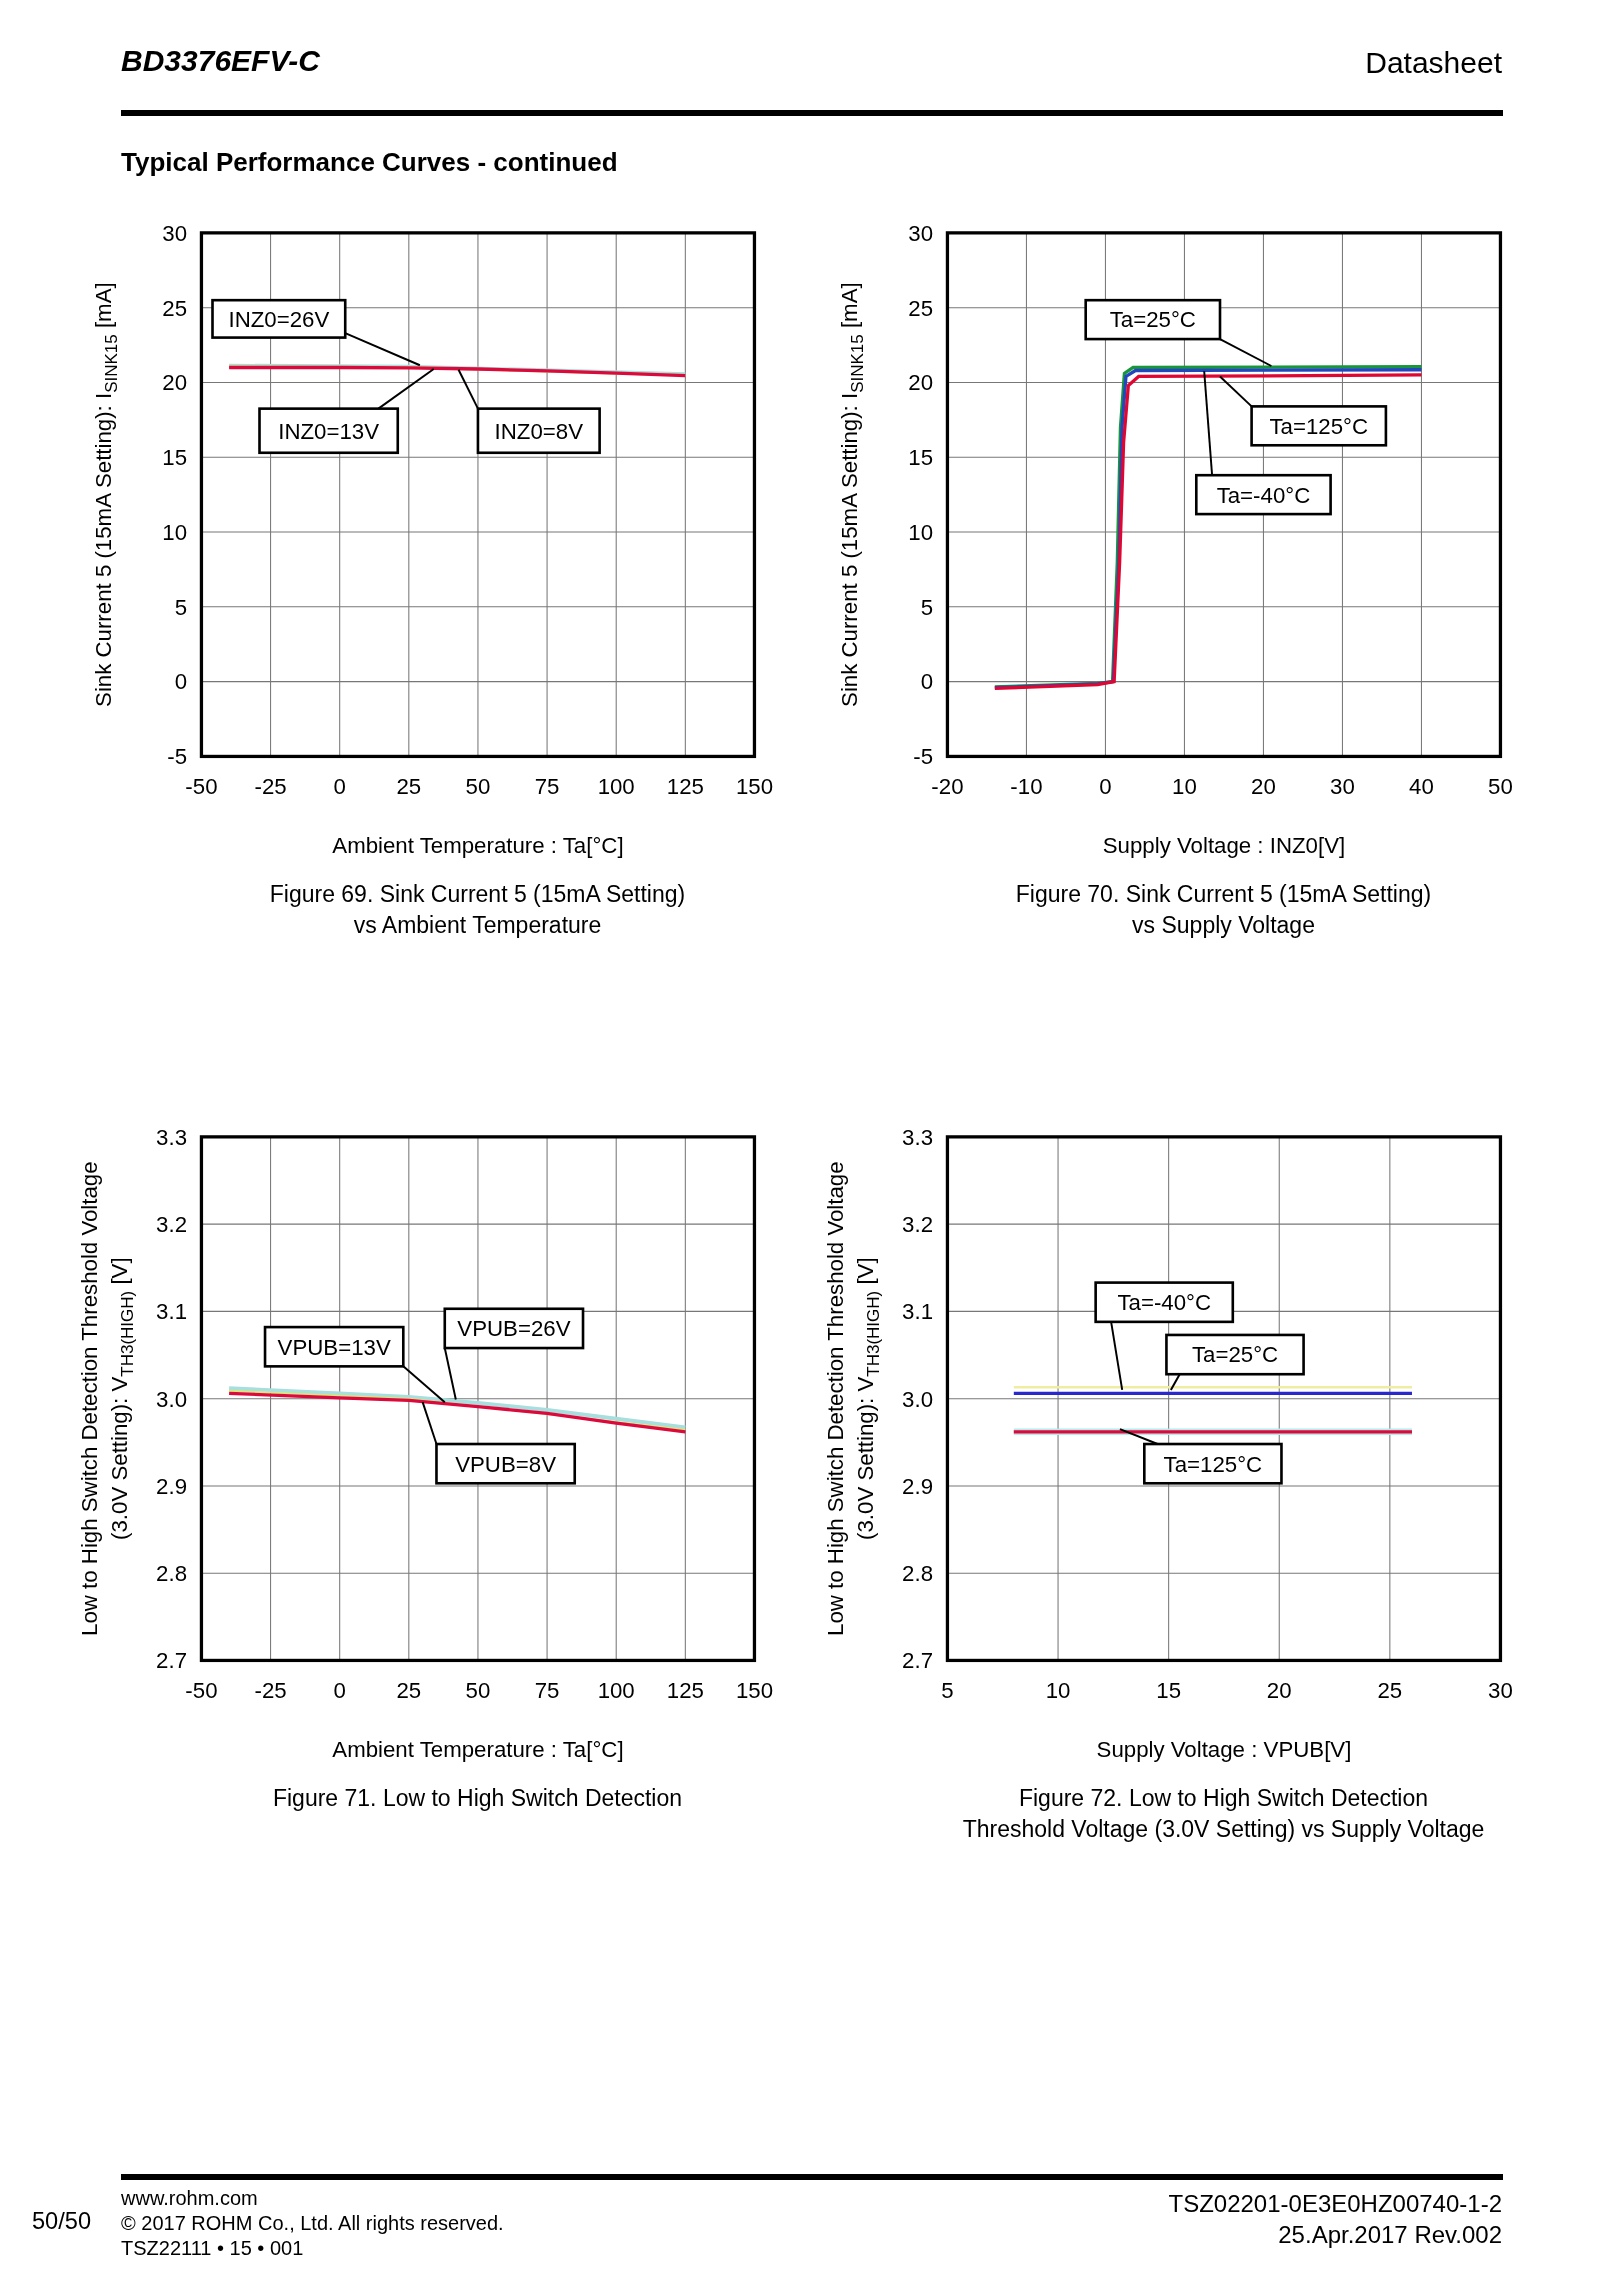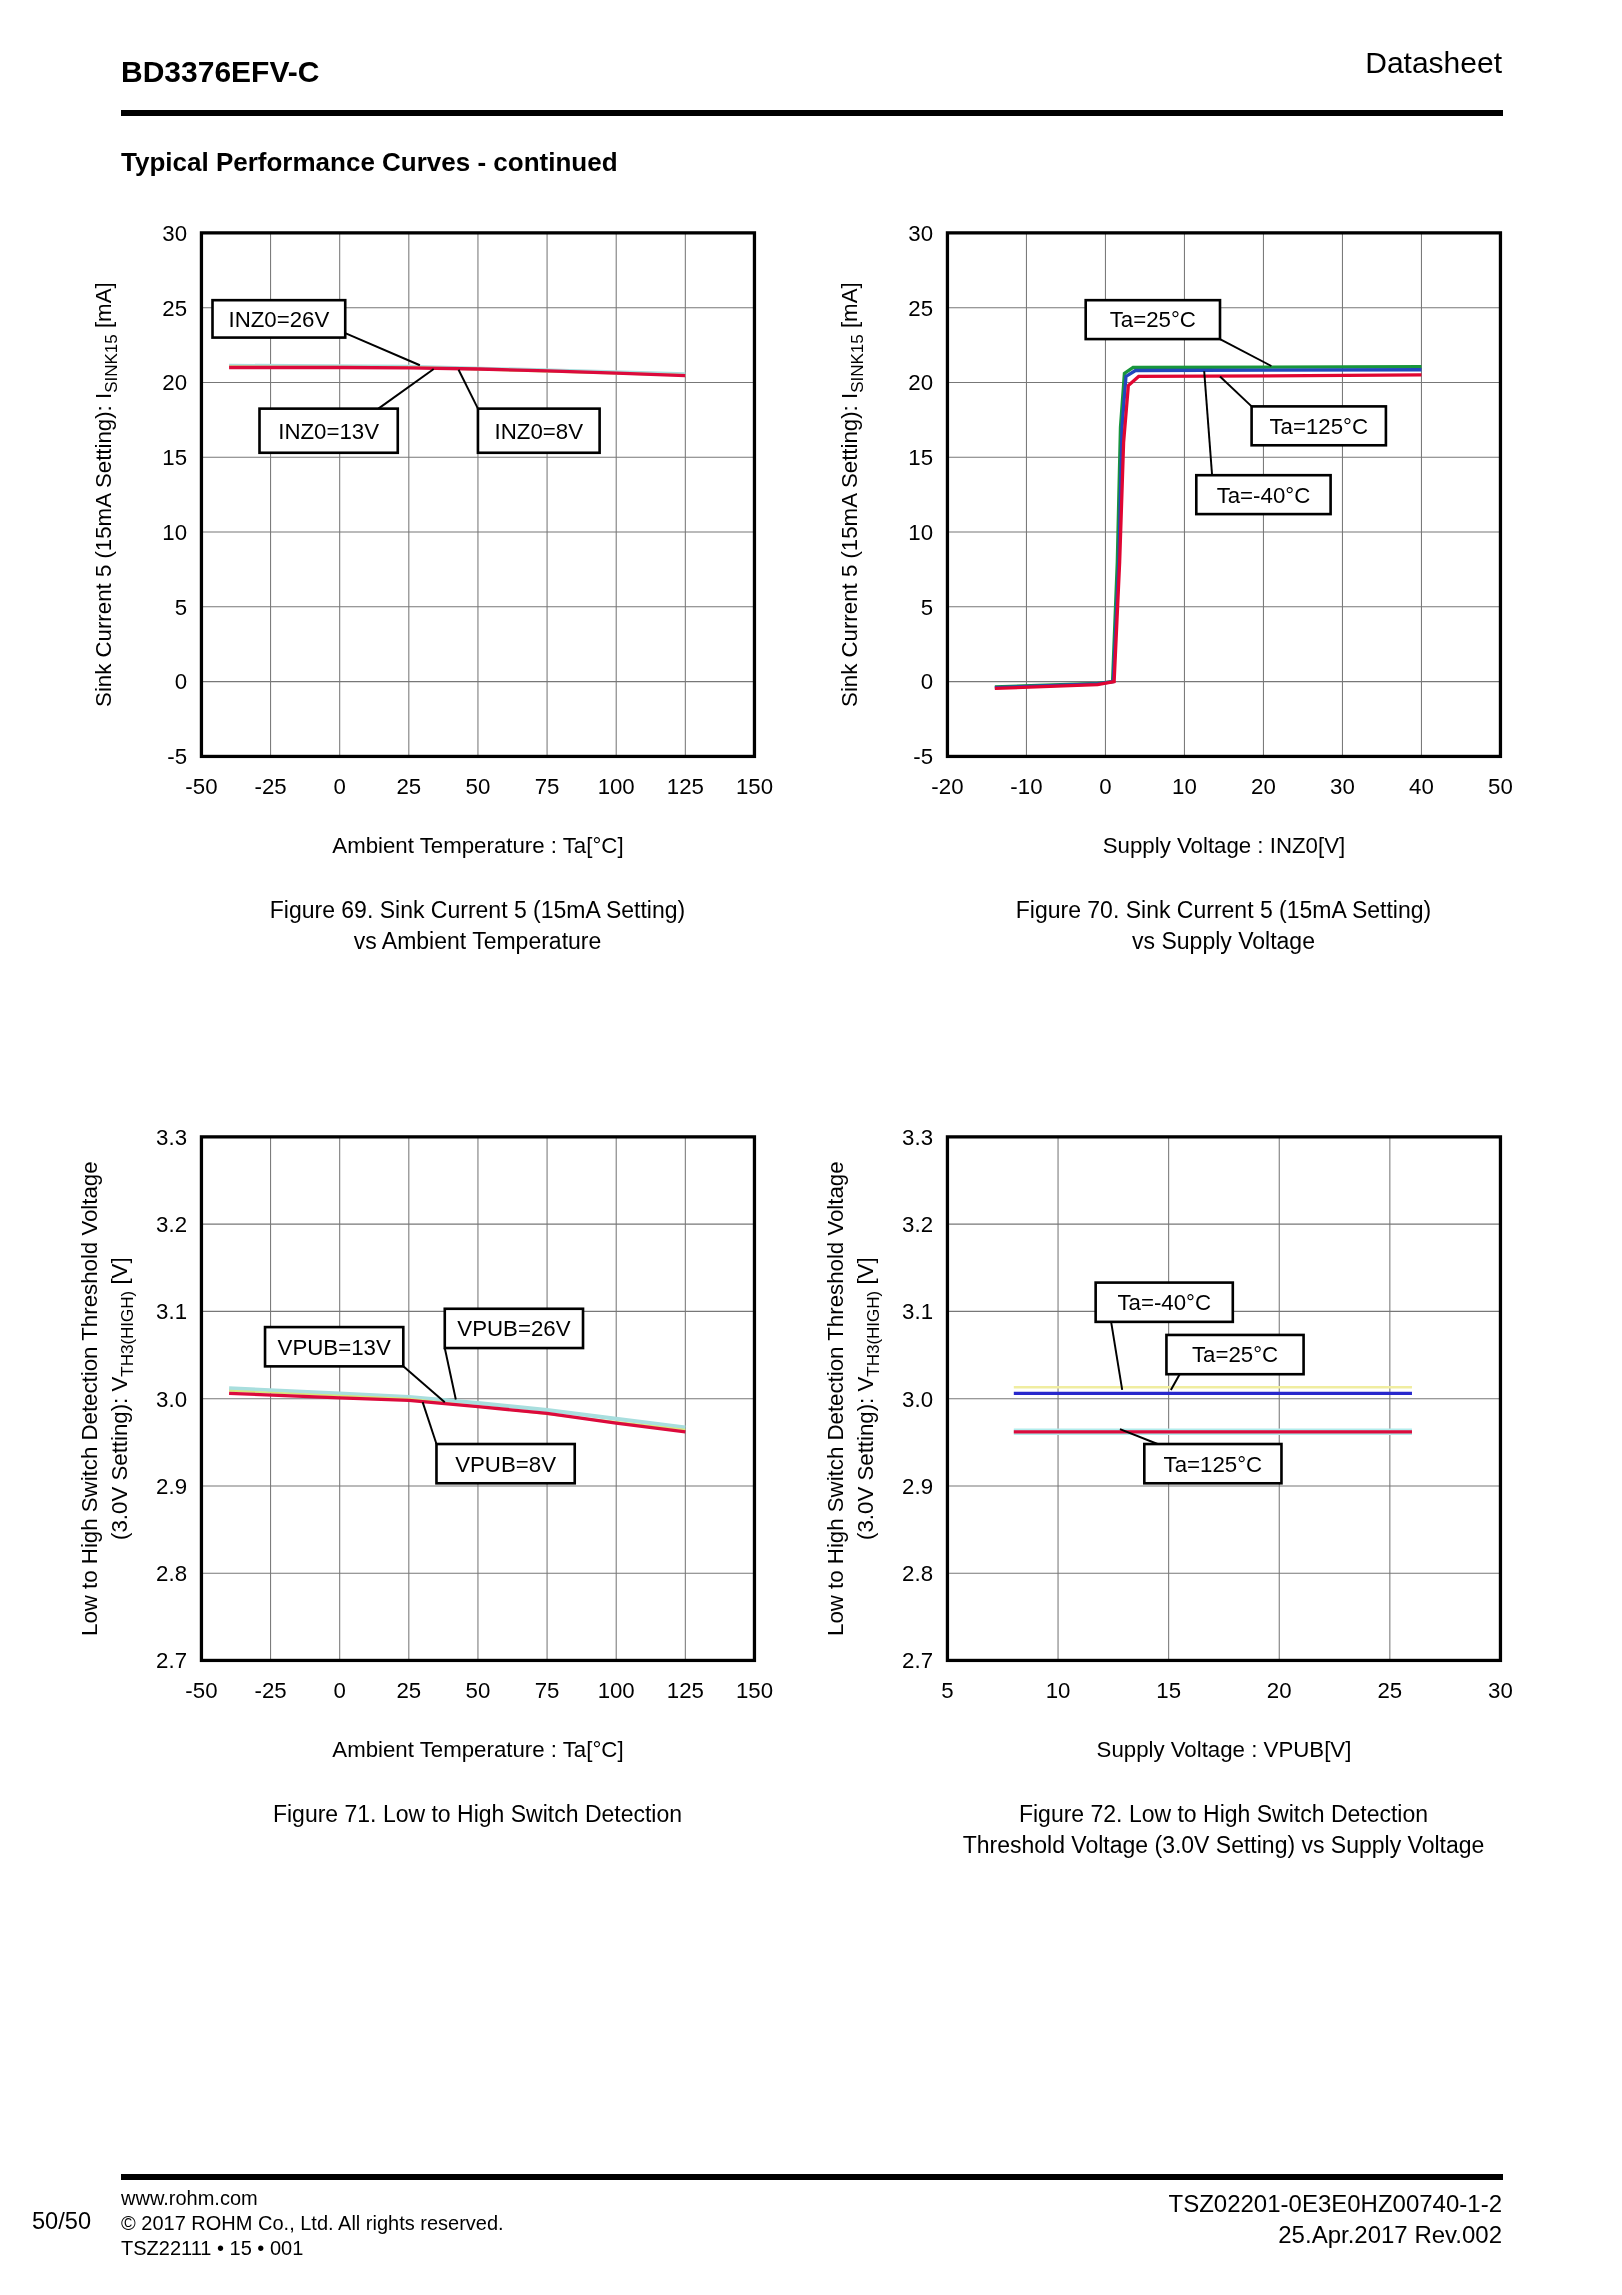--- a/index.html
+++ b/index.html
@@ -1,31 +1,31 @@
 <!DOCTYPE html>
 <html lang="en" style="font-size:10.5px"><head>
 <meta charset="utf-8">
 <style>
   html,body{margin:0;padding:0;background:#888;}
   .page{
     position:relative;width:1622px;height:2295px;background:#ffffff;
     font-family:"Liberation Sans","DejaVu Sans",sans-serif;color:#000;
     margin:0 auto;overflow:hidden;
   }
-  .hdr-left{position:absolute;left:121px;top:55px;font-size:30px;font-weight:bold;}
+  .hdr-left{position:absolute;left:121px;top:44px;font-size:30px;font-weight:bold;font-style:italic;}
   .hdr-right{position:absolute;right:120px;top:46px;font-size:30px;font-weight:normal;}
   .hdr-rule{position:absolute;left:121px;top:110px;width:1382px;height:5.9px;background:#000;}
   .sec-title{position:absolute;left:121px;top:147px;font-size:26px;font-weight:bold;}
   .chart-cell{position:absolute;width:707px;}
   .cell-69{left:77px;top:208px;}
   .cell-70{left:823px;top:208px;}
   .cell-71{left:77px;top:1112px;}
   .cell-72{left:823px;top:1112px;}
   .chart-svg{display:block;}
-  .caption{width:553px;margin-left:124px;margin-top:26px;text-align:center;
+  .caption{width:553px;margin-left:124px;margin-top:10px;text-align:center;
            font-size:23px;line-height:31px;}
   .ftr-rule{position:absolute;left:121px;top:2174px;width:1382px;height:5.9px;background:#000;}
   .ftr-left{position:absolute;left:121px;top:2186px;font-size:20px;line-height:25px;}
   .ftr-center{position:absolute;left:0;top:2208px;width:100%;text-align:left;font-size:23.6px;margin-left:32px;}
   .ftr-right{position:absolute;right:120px;top:2188px;font-size:24px;line-height:31px;
              font-weight:normal;text-align:right;}
   svg text{fill:#000;}
 </style>
 </head>
 <body>

